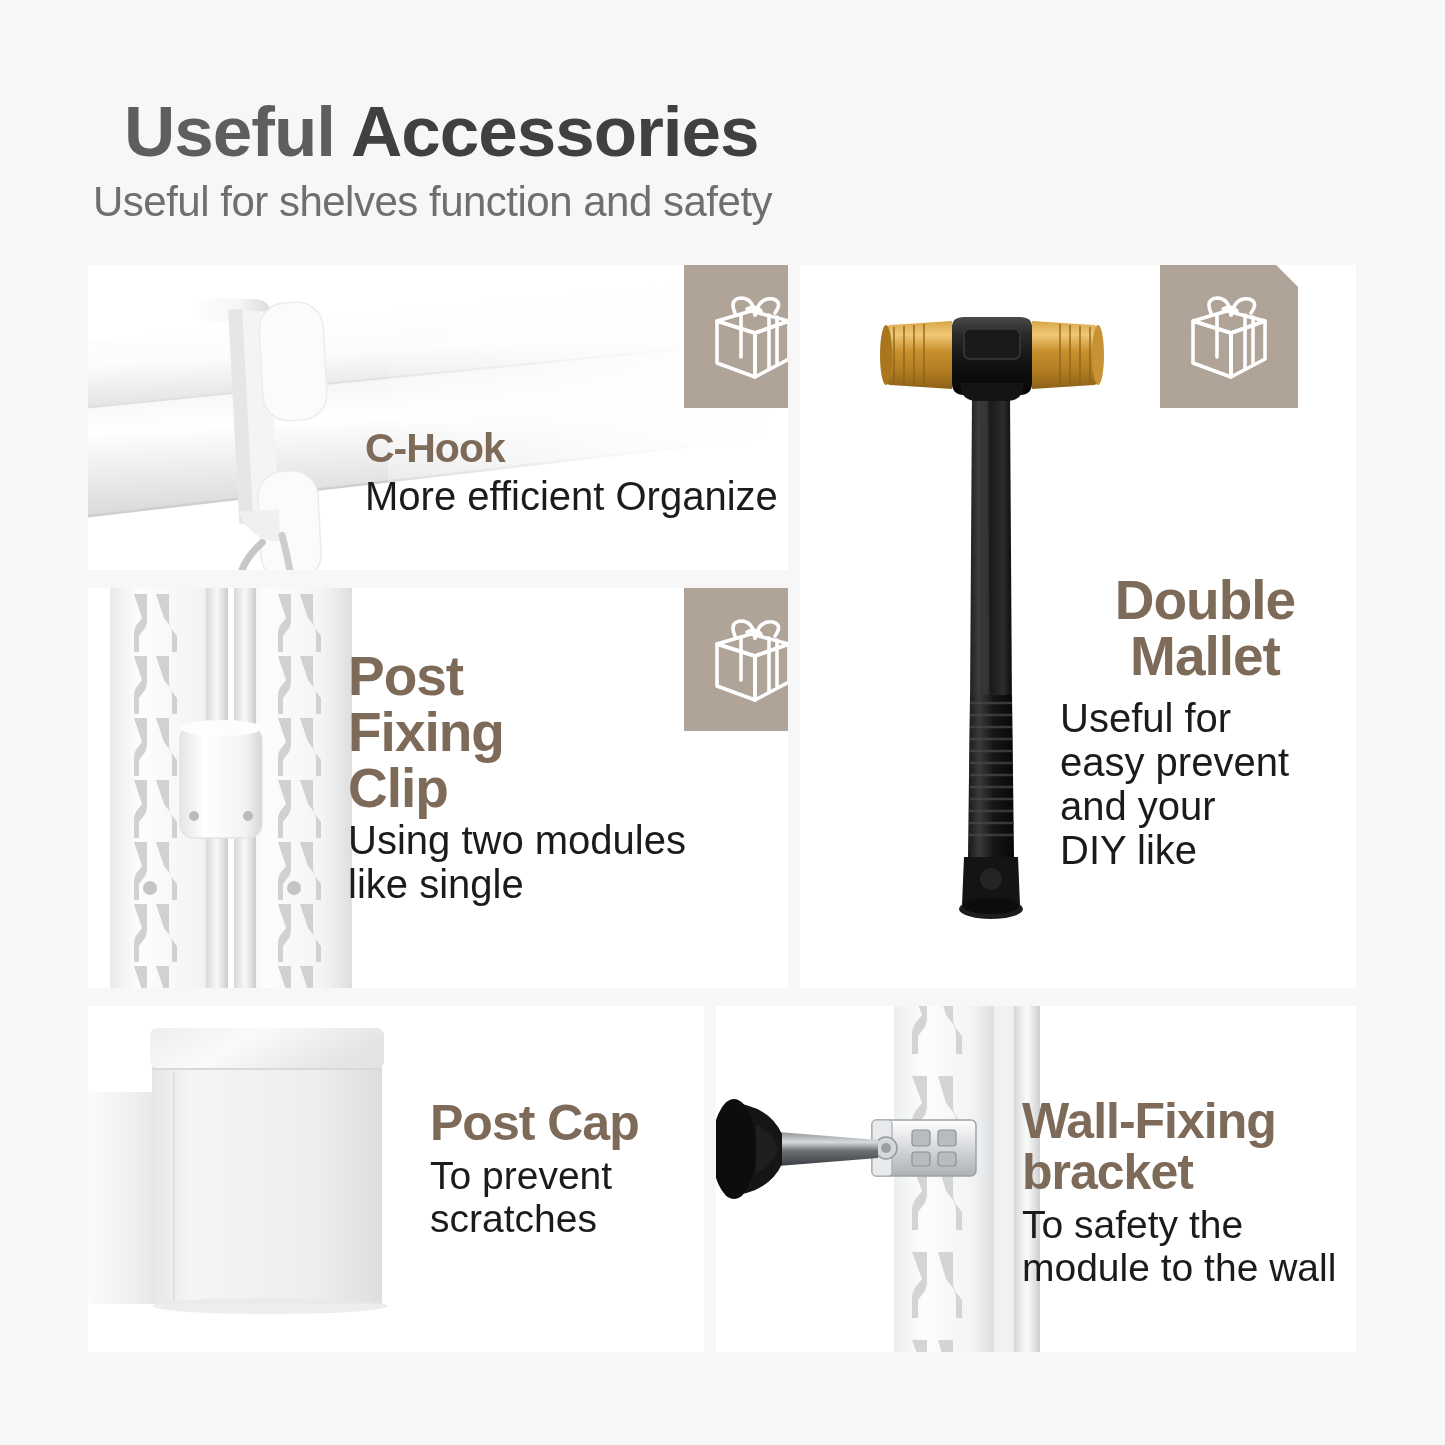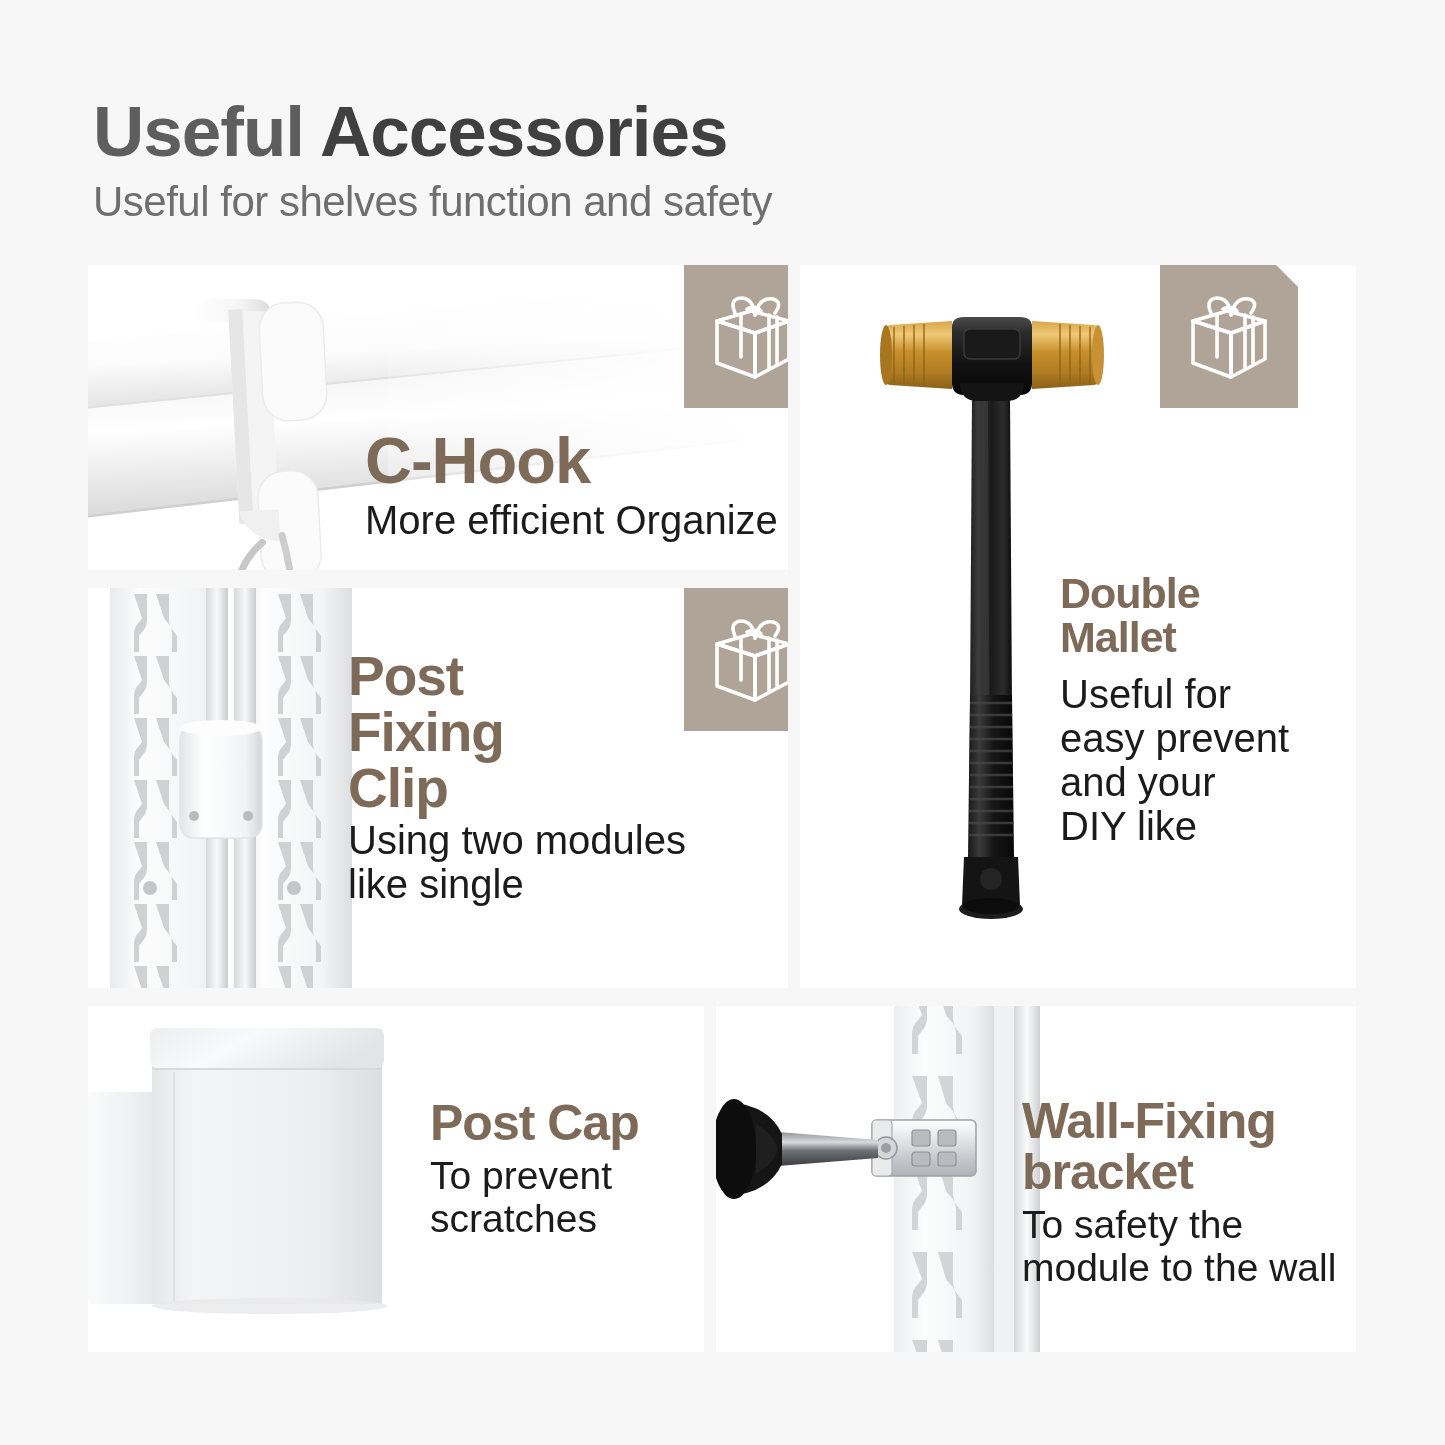--- a/index.html
+++ b/index.html
@@ -27,21 +27,21 @@
     width: 1260px;
   }
   .title {
     font-size: 71px;
     font-weight: bold;
     line-height: 1.0;
     letter-spacing: -1px;
     margin: 0;
     white-space: nowrap;
   }
-  .title .t-strong { color: #5e5e5e; }
+  .title .t-strong { color: #5e5e5e; margin-left: 31px; }
   .title .t-light  { color: #404040; }
   .subtitle {
     margin: 14px 0 0 0;
     font-size: 42px;
     font-weight: 400;
     color: #6f6f6f;
     line-height: 1.0;
     letter-spacing: -0.5px;
     white-space: nowrap;
   }
@@ -99,29 +99,29 @@
     margin: 0;
   }
   .acc-desc {
     color: #1b1b1b;
     font-weight: 400;
     line-height: 1.1;
     margin: 4px 0 0 0;
   }
 
   .txt-chook  { position: absolute; left: 365px; top: 428px;  width: 420px; }
-  .txt-chook  .acc-title { font-size: 65px; }
+  .txt-chook  .acc-title { font-size: 41px; }
   .txt-chook  .acc-desc  { font-size: 40px; }
 
   .txt-clip   { position: absolute; left: 348px; top: 648px;  width: 340px; }
   .txt-clip   .acc-title { font-size: 55px; }
   .txt-clip   .acc-desc  { font-size: 40px; margin-top: 2px; }
 
   .txt-mallet { position: absolute; left: 1060px; top: 572px; width: 290px; }
-  .txt-mallet .acc-title { font-size: 43px; }
+  .txt-mallet .acc-title { font-size: 55px; text-align: center; }
   .txt-mallet .acc-desc  { font-size: 40px; margin-top: 12px; }
 
   .txt-cap    { position: absolute; left: 430px; top: 1098px; width: 260px; }
   .txt-cap    .acc-title { font-size: 50px; }
   .txt-cap    .acc-desc  { font-size: 39px; margin-top: 6px; }
 
   .txt-wall   { position: absolute; left: 1022px; top: 1096px; width: 320px; }
   .txt-wall   .acc-title { font-size: 50px; }
   .txt-wall   .acc-desc  { font-size: 39px; margin-top: 6px; }
 

